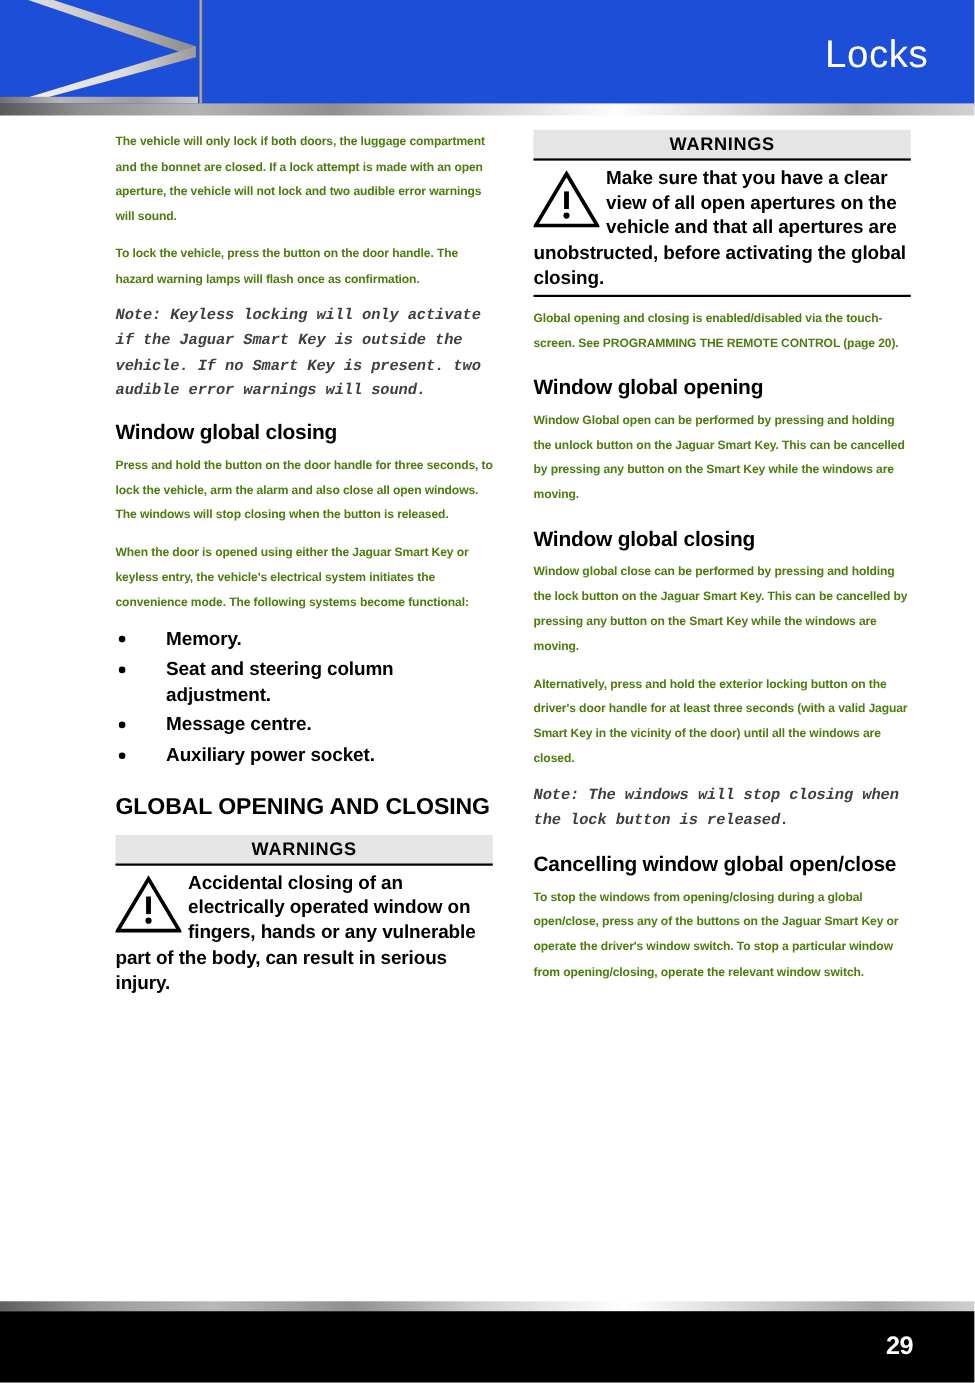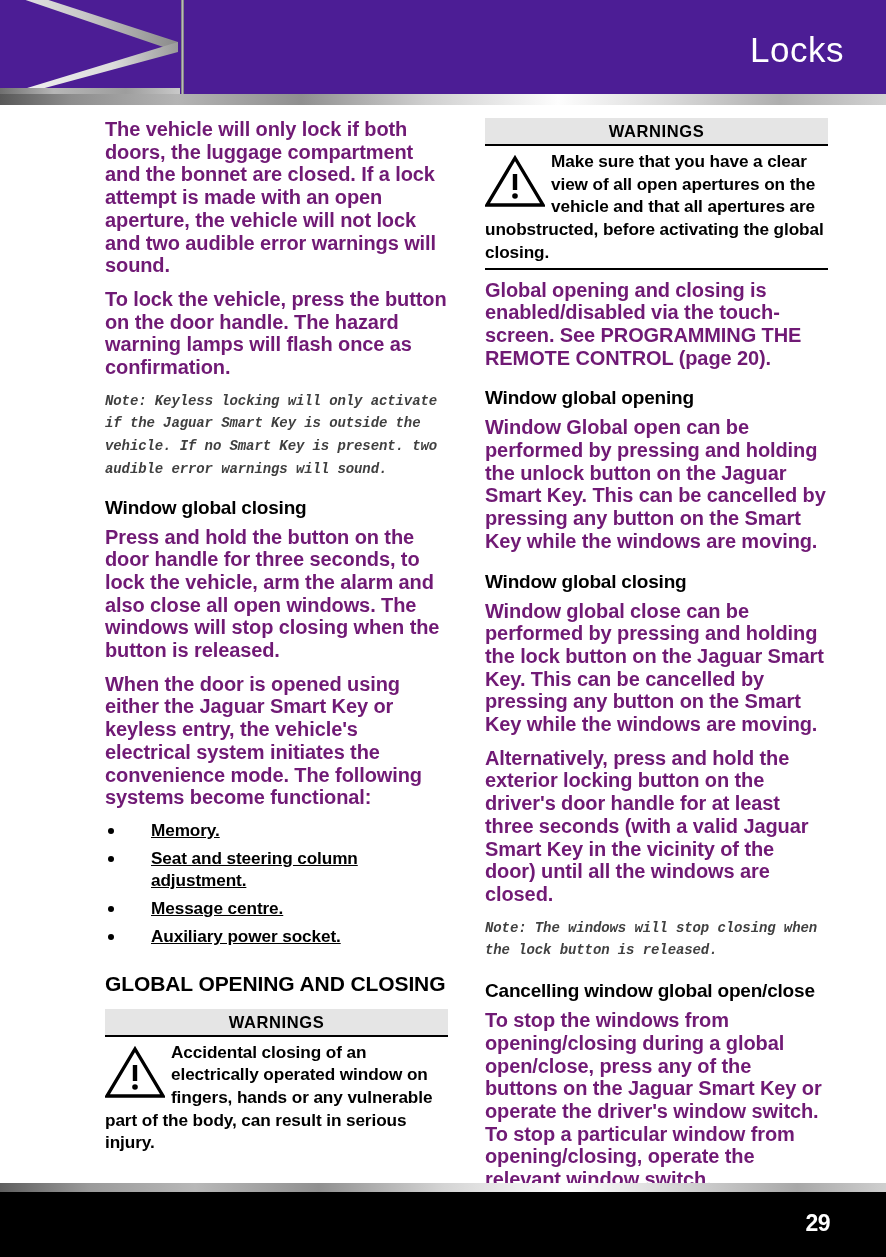--- a/index.html
+++ b/index.html
@@ -14,21 +14,21 @@
     font-family: "Liberation Sans", sans-serif;
     overflow: hidden;
   }
 
   
   .header {
     position: absolute;
     left: 0; top: 0;
     width: 886px;
     height: 96px;
-    background: #4c1d95;
+    background: #1d4ed8;
     overflow: hidden;
   }
   .header-chevron {
     position: absolute;
     left: 0; top: 0;
     width: 180px;
     height: 96px;
   }
   .header-divider {
     position: absolute;
@@ -88,24 +88,24 @@
   .col {
     position: absolute;
     top: 118px;
     width: 343px;
   }
   .col-left  { left: 105px; }
   .col-right { left: 485px; }
 
   
   .para {
-    font-size: 20px;
+    font-size: 11px;
     font-weight: bold;
     line-height: 22.7px;
-    color: #701a75;
+    color: #4d7c0f;
     margin: 0 0 11px 0;
     letter-spacing: -0.1px;
   }
   .para.tight { margin-bottom: 10px; }
   .note {
     font-size: 14px;
     font-weight: bold;
     font-style: italic;
     line-height: 22.7px;
     color: #404040;
@@ -135,21 +135,20 @@
     line-height: 24px;
     letter-spacing: -0.1px;
   }
   .bold-ref { font-weight: bold; }
 
   
   ul.bullets {
     list-style: none;
     margin: 0 0 0 0;
     padding: 0;
-    text-decoration: underline;
   }
   ul.bullets li {
     position: relative;
     font-size: 17.2px;
     font-weight: bold;
     line-height: 22.7px;
     color: #000000;
     padding-left: 46px;
     margin-bottom: 5px;
     letter-spacing: -0.1px;

